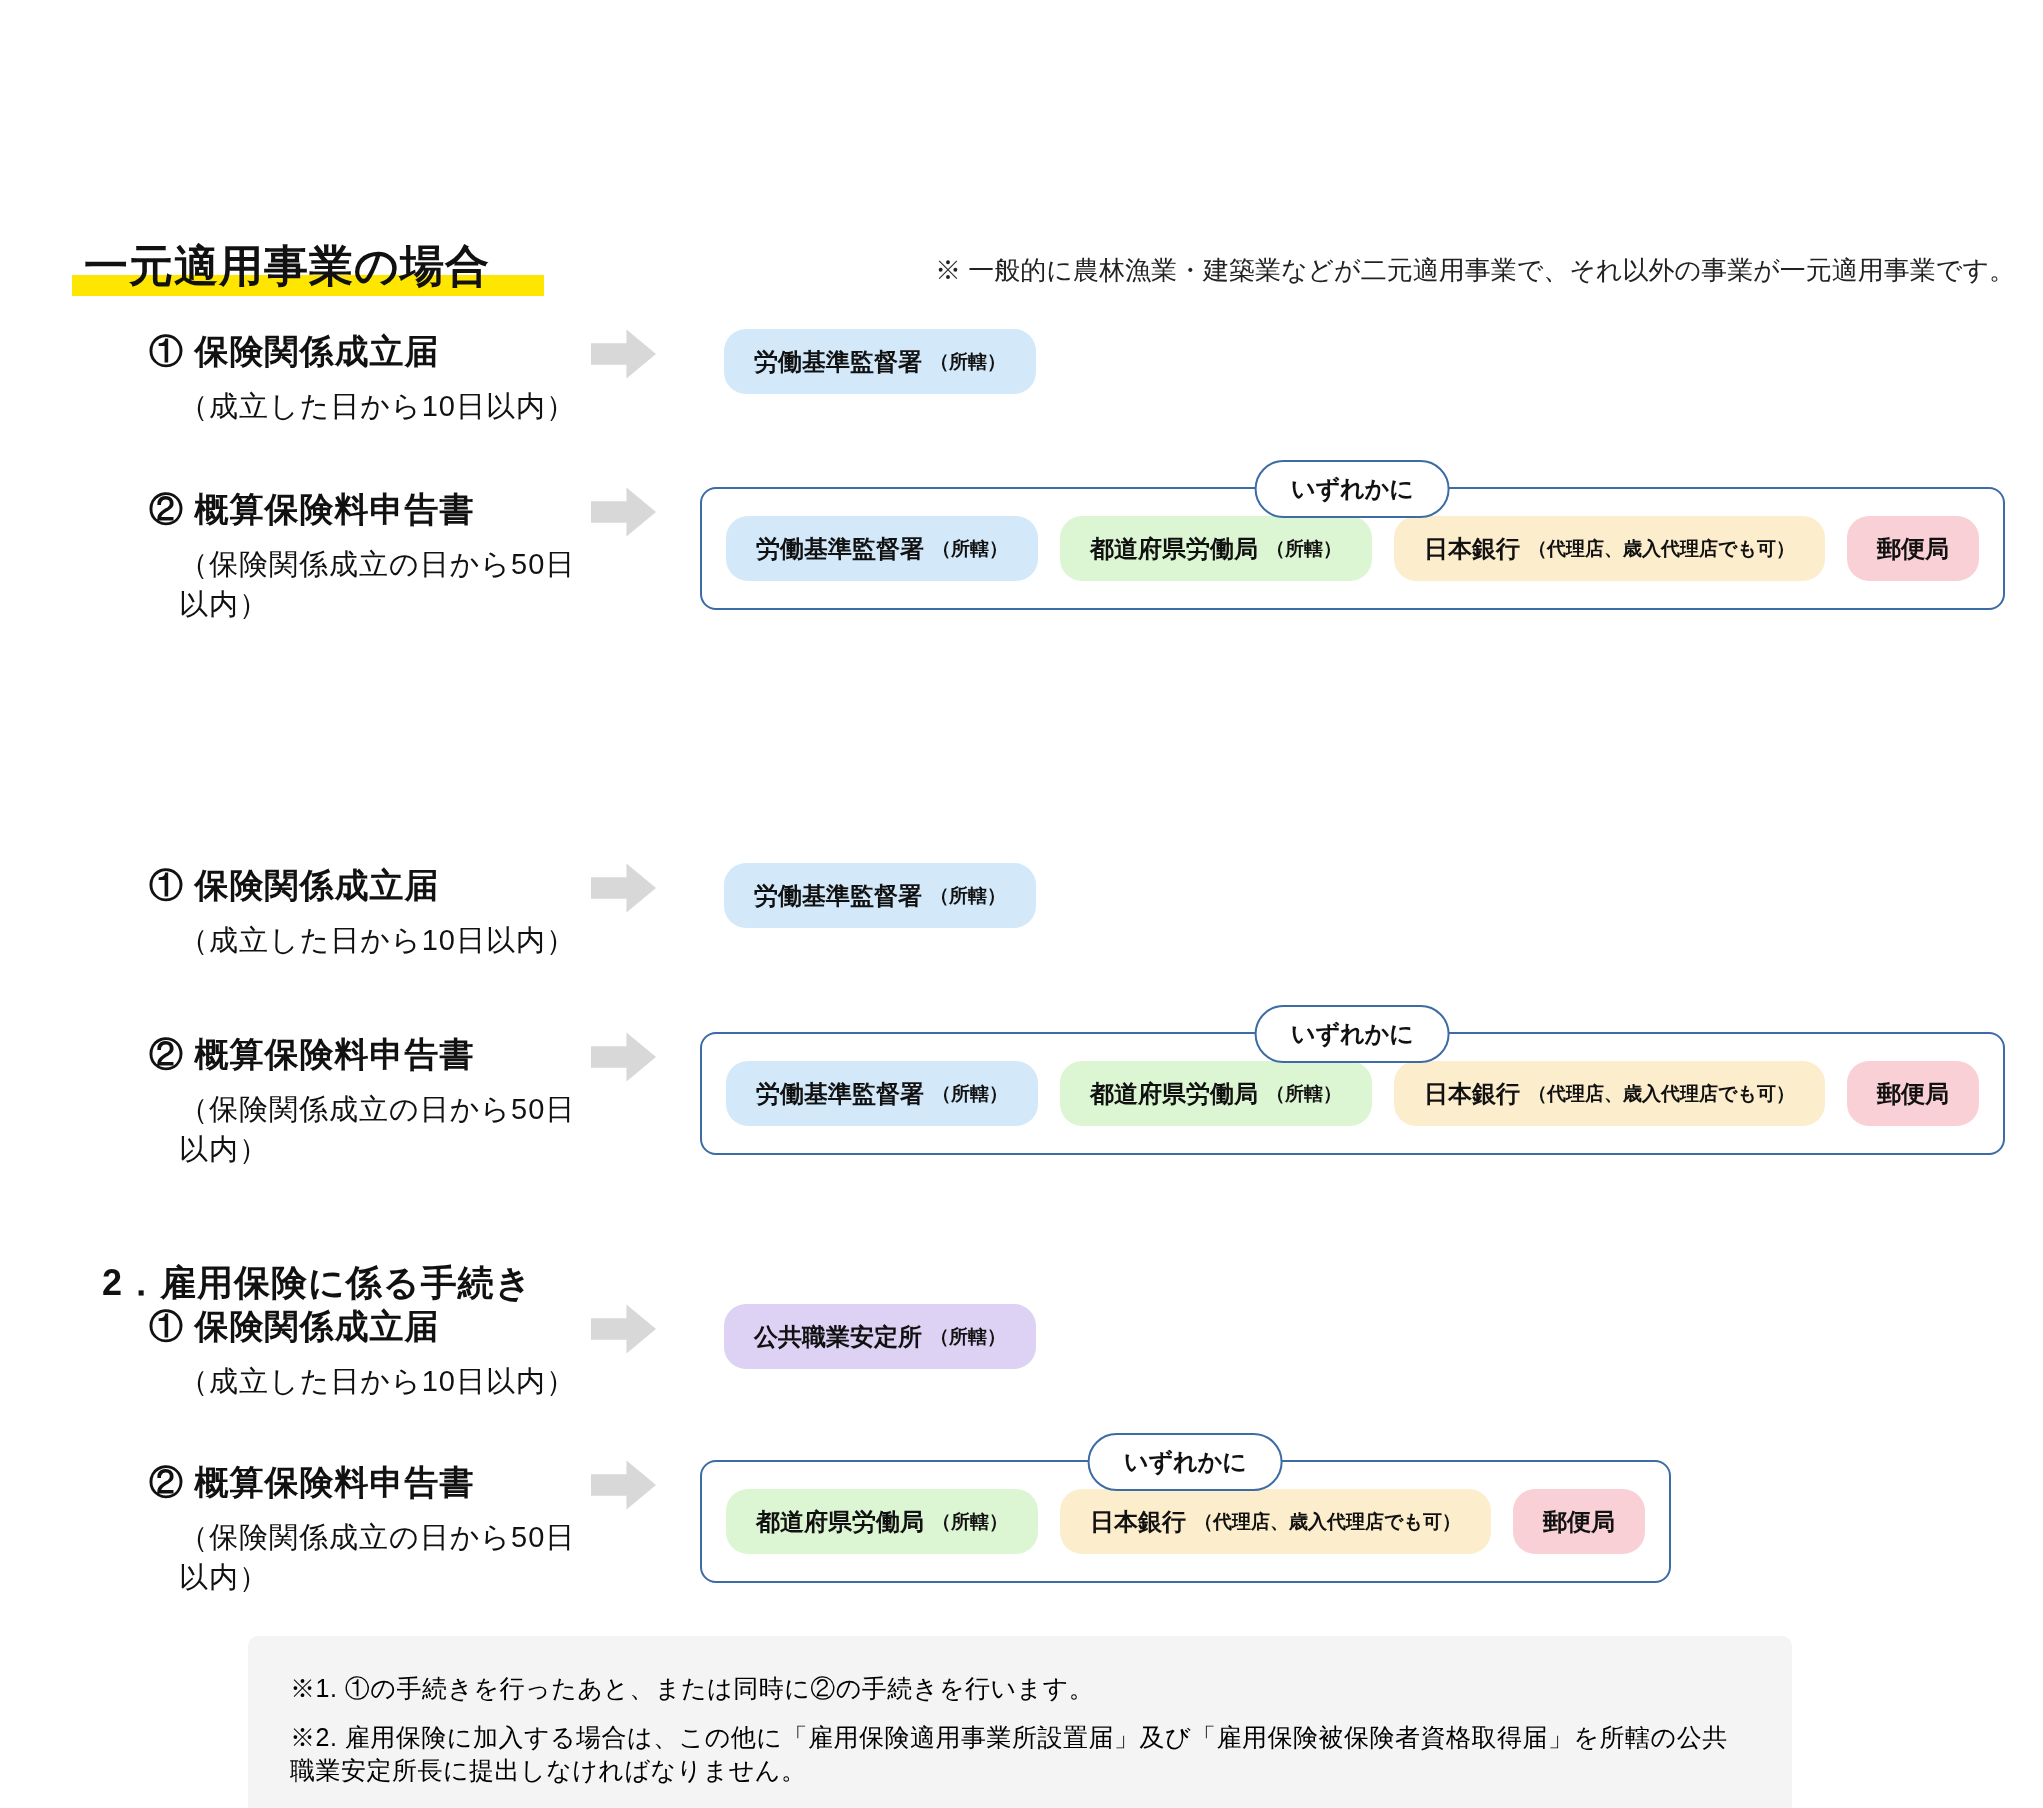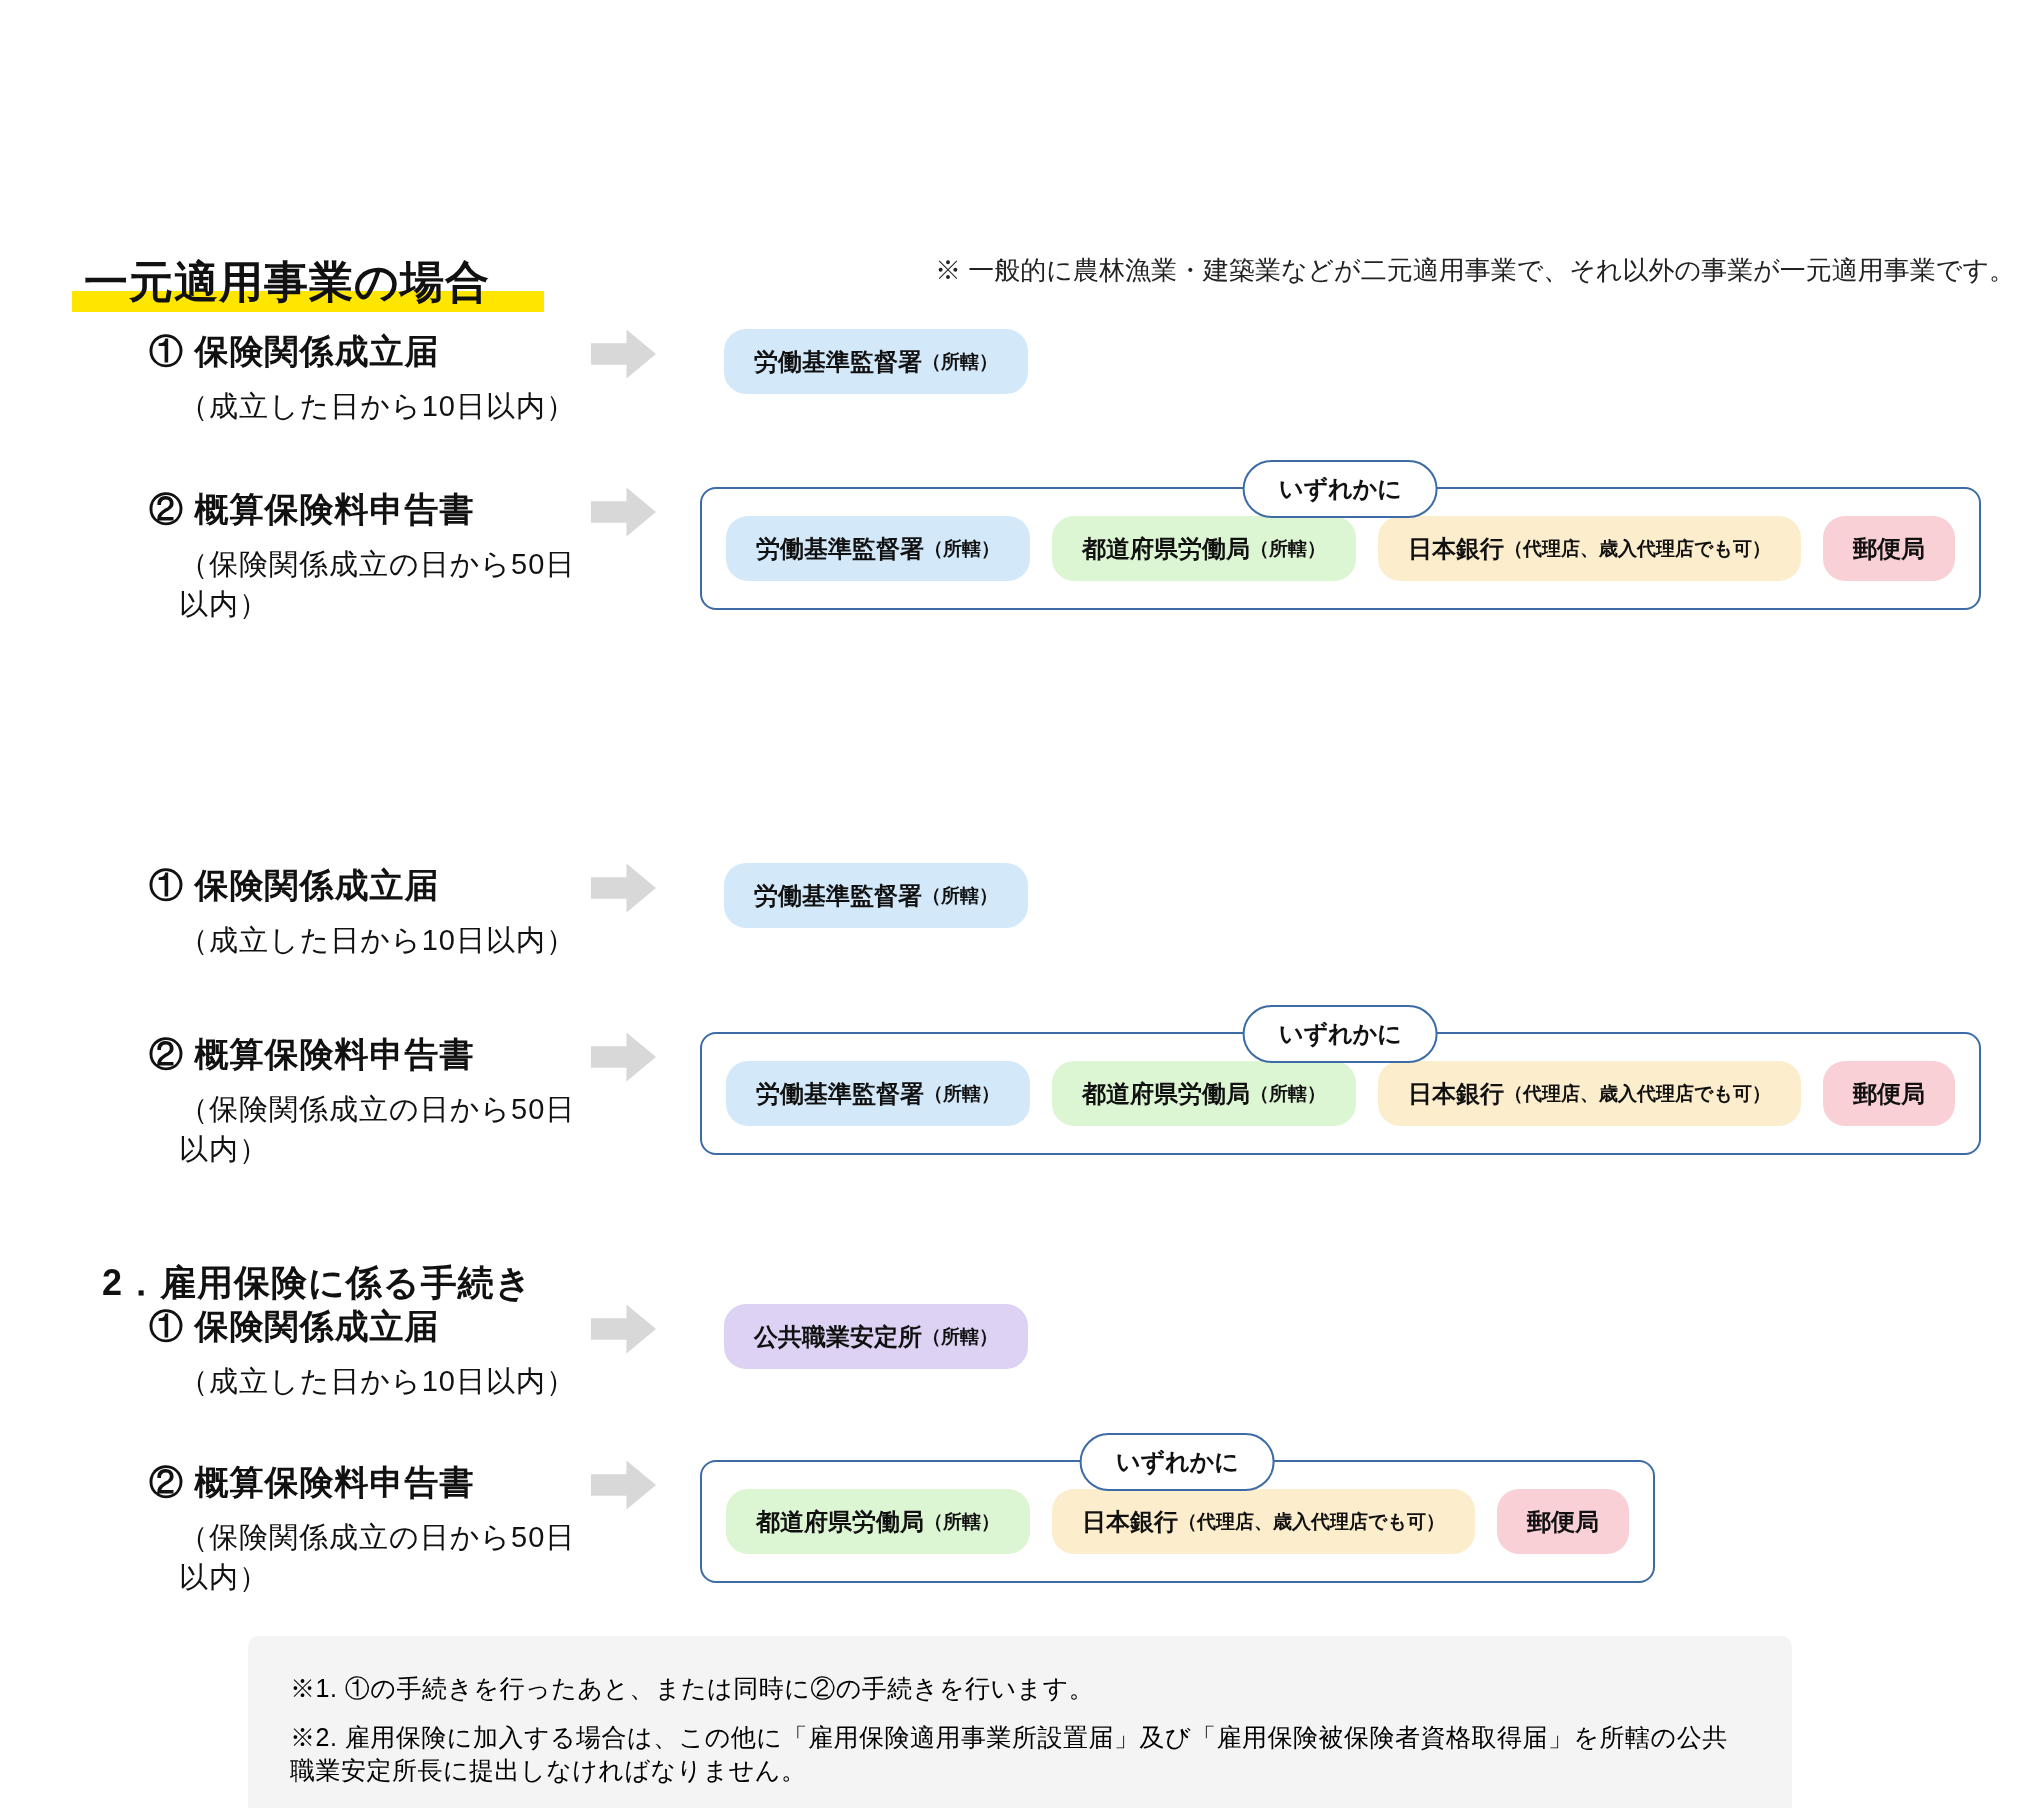--- a/index.html
+++ b/index.html
@@ -41,21 +41,21 @@
     display:flex;align-items:flex-start;
   }
   .flow-single{height:115px;}
   .flow-group{height:123px;}
   .step{width:442px;flex:none;}
   .step-label{font-size:34px;font-weight:700;color:#111;letter-spacing:1px;}
   .step-sub{font-size:29px;color:#111;margin:12px 0 0 30px;letter-spacing:1px;}
   .arrow-wrap{flex:none;margin-right:44px;line-height:0;}
   
   .pill{
-    display:inline-flex;align-items:center;gap:0;
+    display:inline-flex;align-items:center;gap:8px;
     height:65px;padding:0 30px;border-radius:22px;
     white-space:nowrap;flex:none;
   }
   .pill-main{font-size:24px;font-weight:700;color:#111;}
   .pill-sub{font-size:19px;font-weight:700;color:#111;}
   .pill.blue{background:var(--pill_blue,#d3e9fa);}
   .pill.green{background:var(--pill_green,#dcf5d2);}
   .pill.orange{background:var(--pill_orange,#fcedcc);}
   .pill.pink{background:var(--pill_pink,#f9d0d6);}
   .pill.purple{background:var(--pill_purple,#ddd2f4);}
@@ -90,21 +90,21 @@
   .note-line{font-size:25px;color:#000000;letter-spacing:0.5px;}
   .note-line + .note-line{margin-top:16px;}
   .arrow-svg{width:65px;height:50px;}
 </style>
 </head>
 <body>
 
 <div class="page">
 
 
-  <h2 class="sec-heading" style="top:253px;text-align:center;"><span class="hl">一元適用事業の場合</span></h2>
+  <h2 class="sec-heading" style="top:237px;text-align:center;"><span class="hl">一元適用事業の場合</span></h2>
 
   <div class="top-note">※ 一般的に農林漁業・建築業などが二元適用事業で、それ以外の事業が一元適用事業です。</div>
 
   <div class="flow flow-single" style="top:329px;">
     <div class="step">
       <div class="step-label">① 保険関係成立届</div>
       <div class="step-sub">（成立した日から10日以内）</div>
     </div>
     <div class="arrow-wrap">
       <svg class="arrow-svg" viewBox="0 0 66 50">

